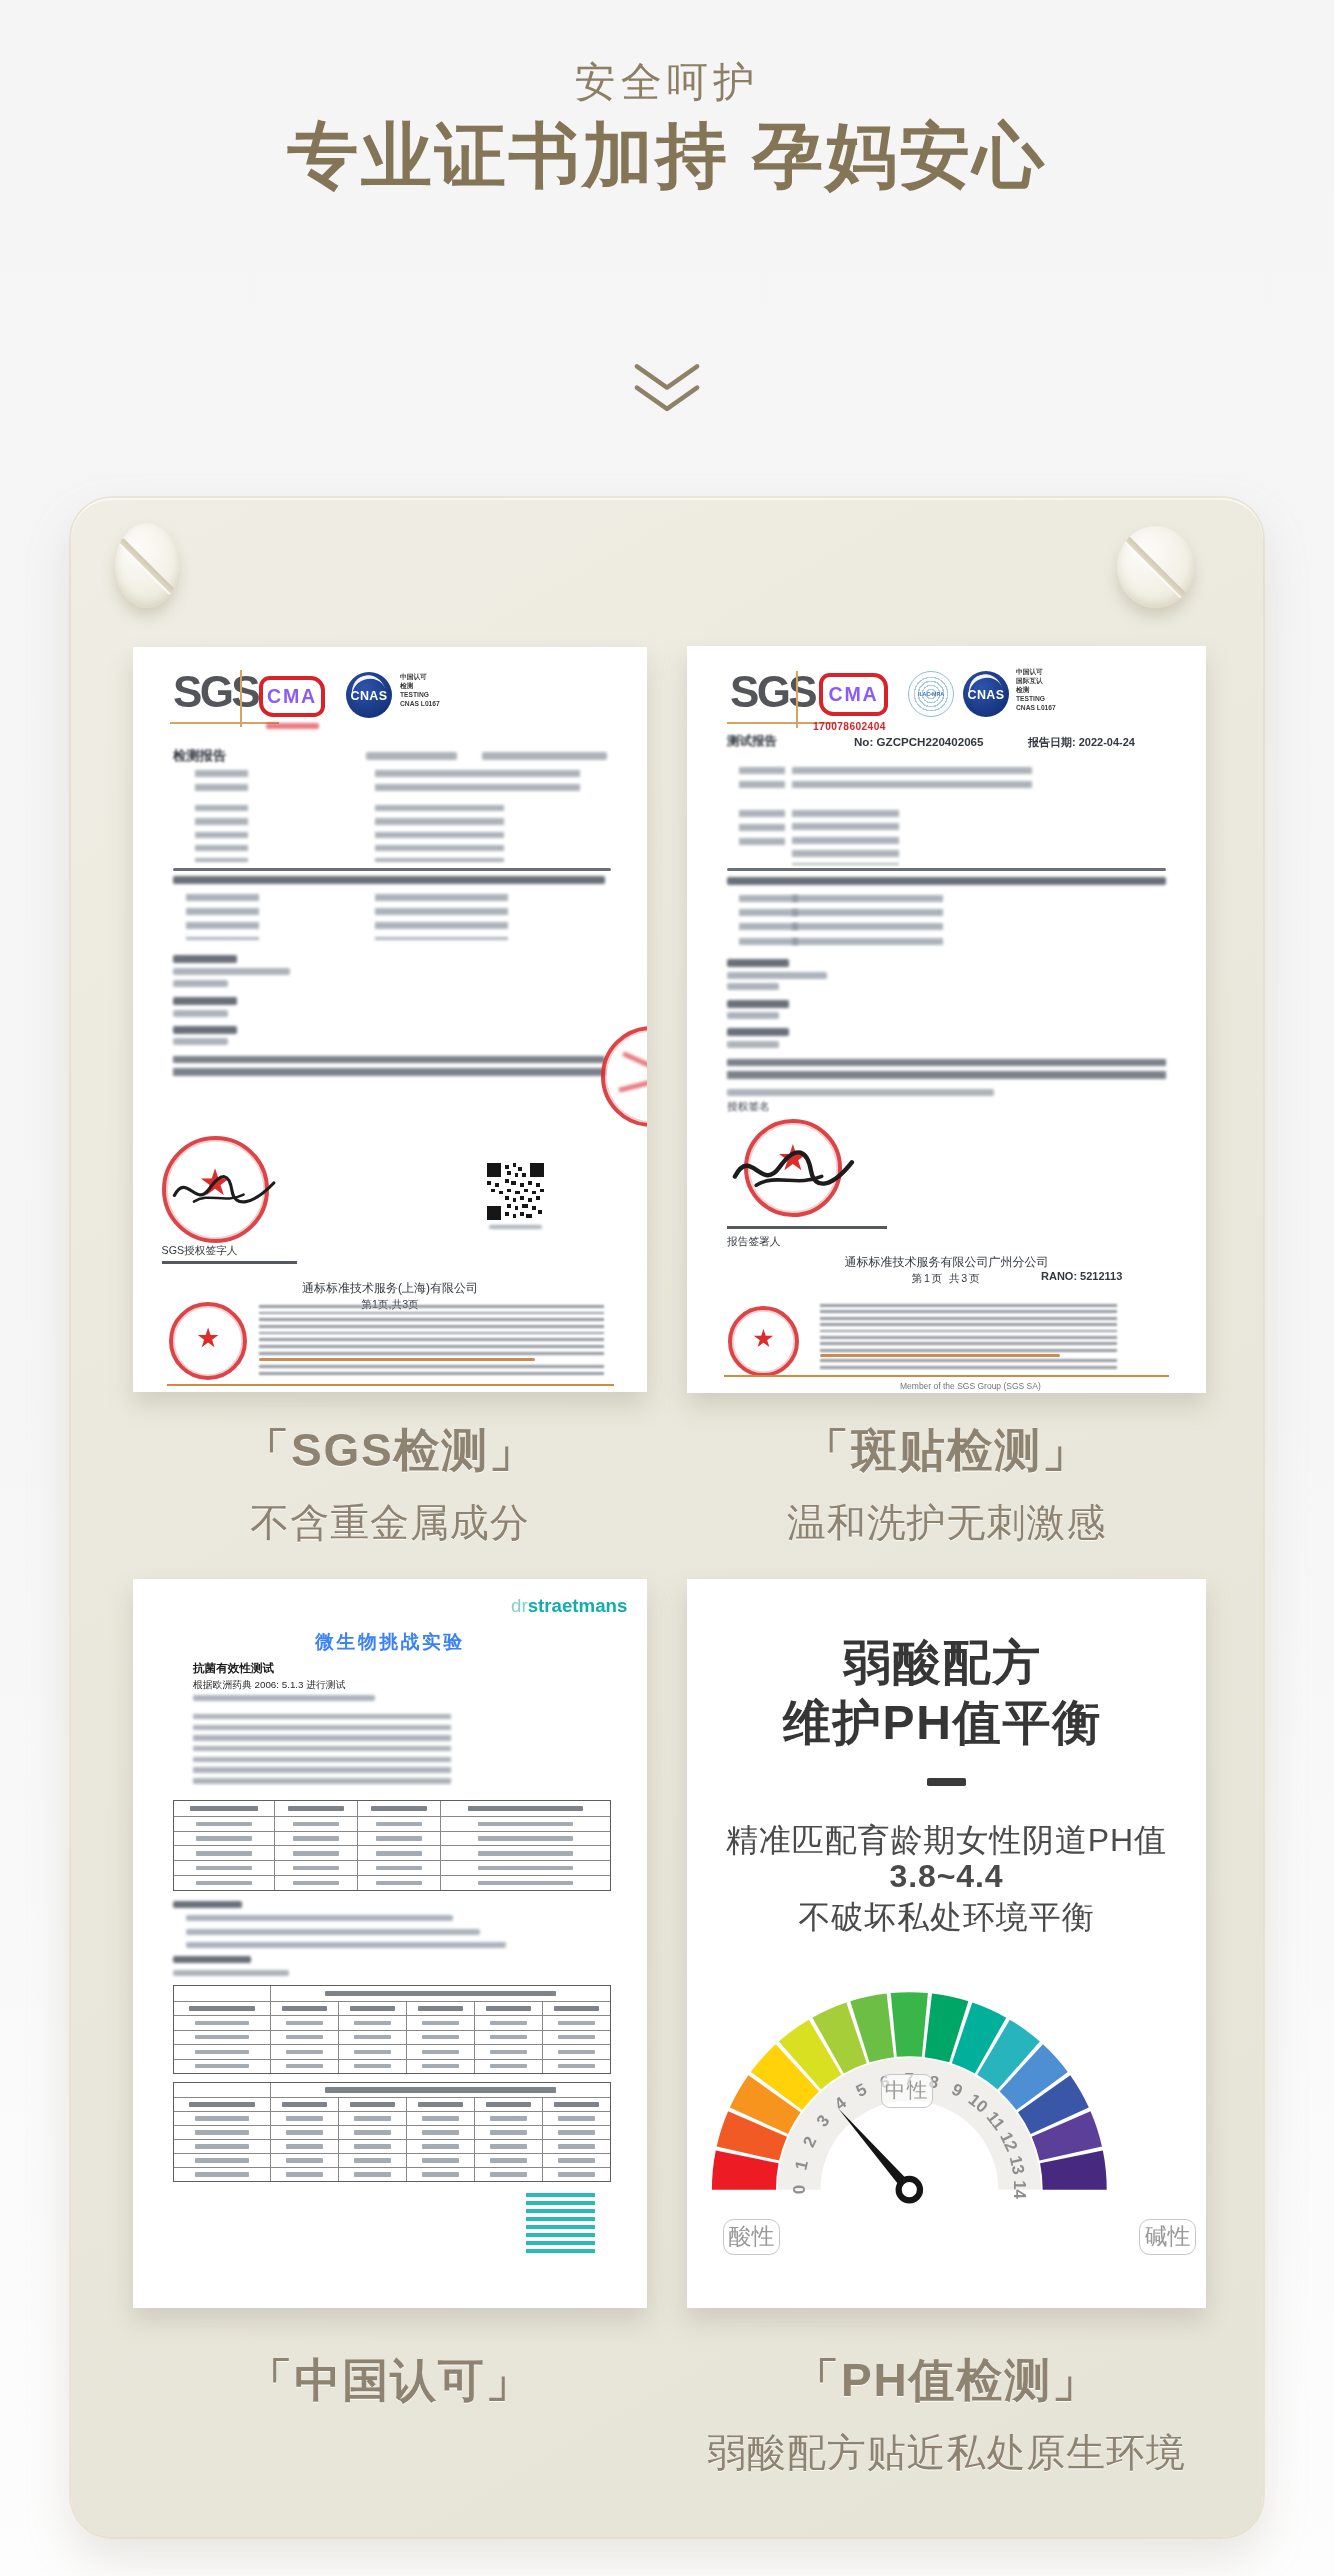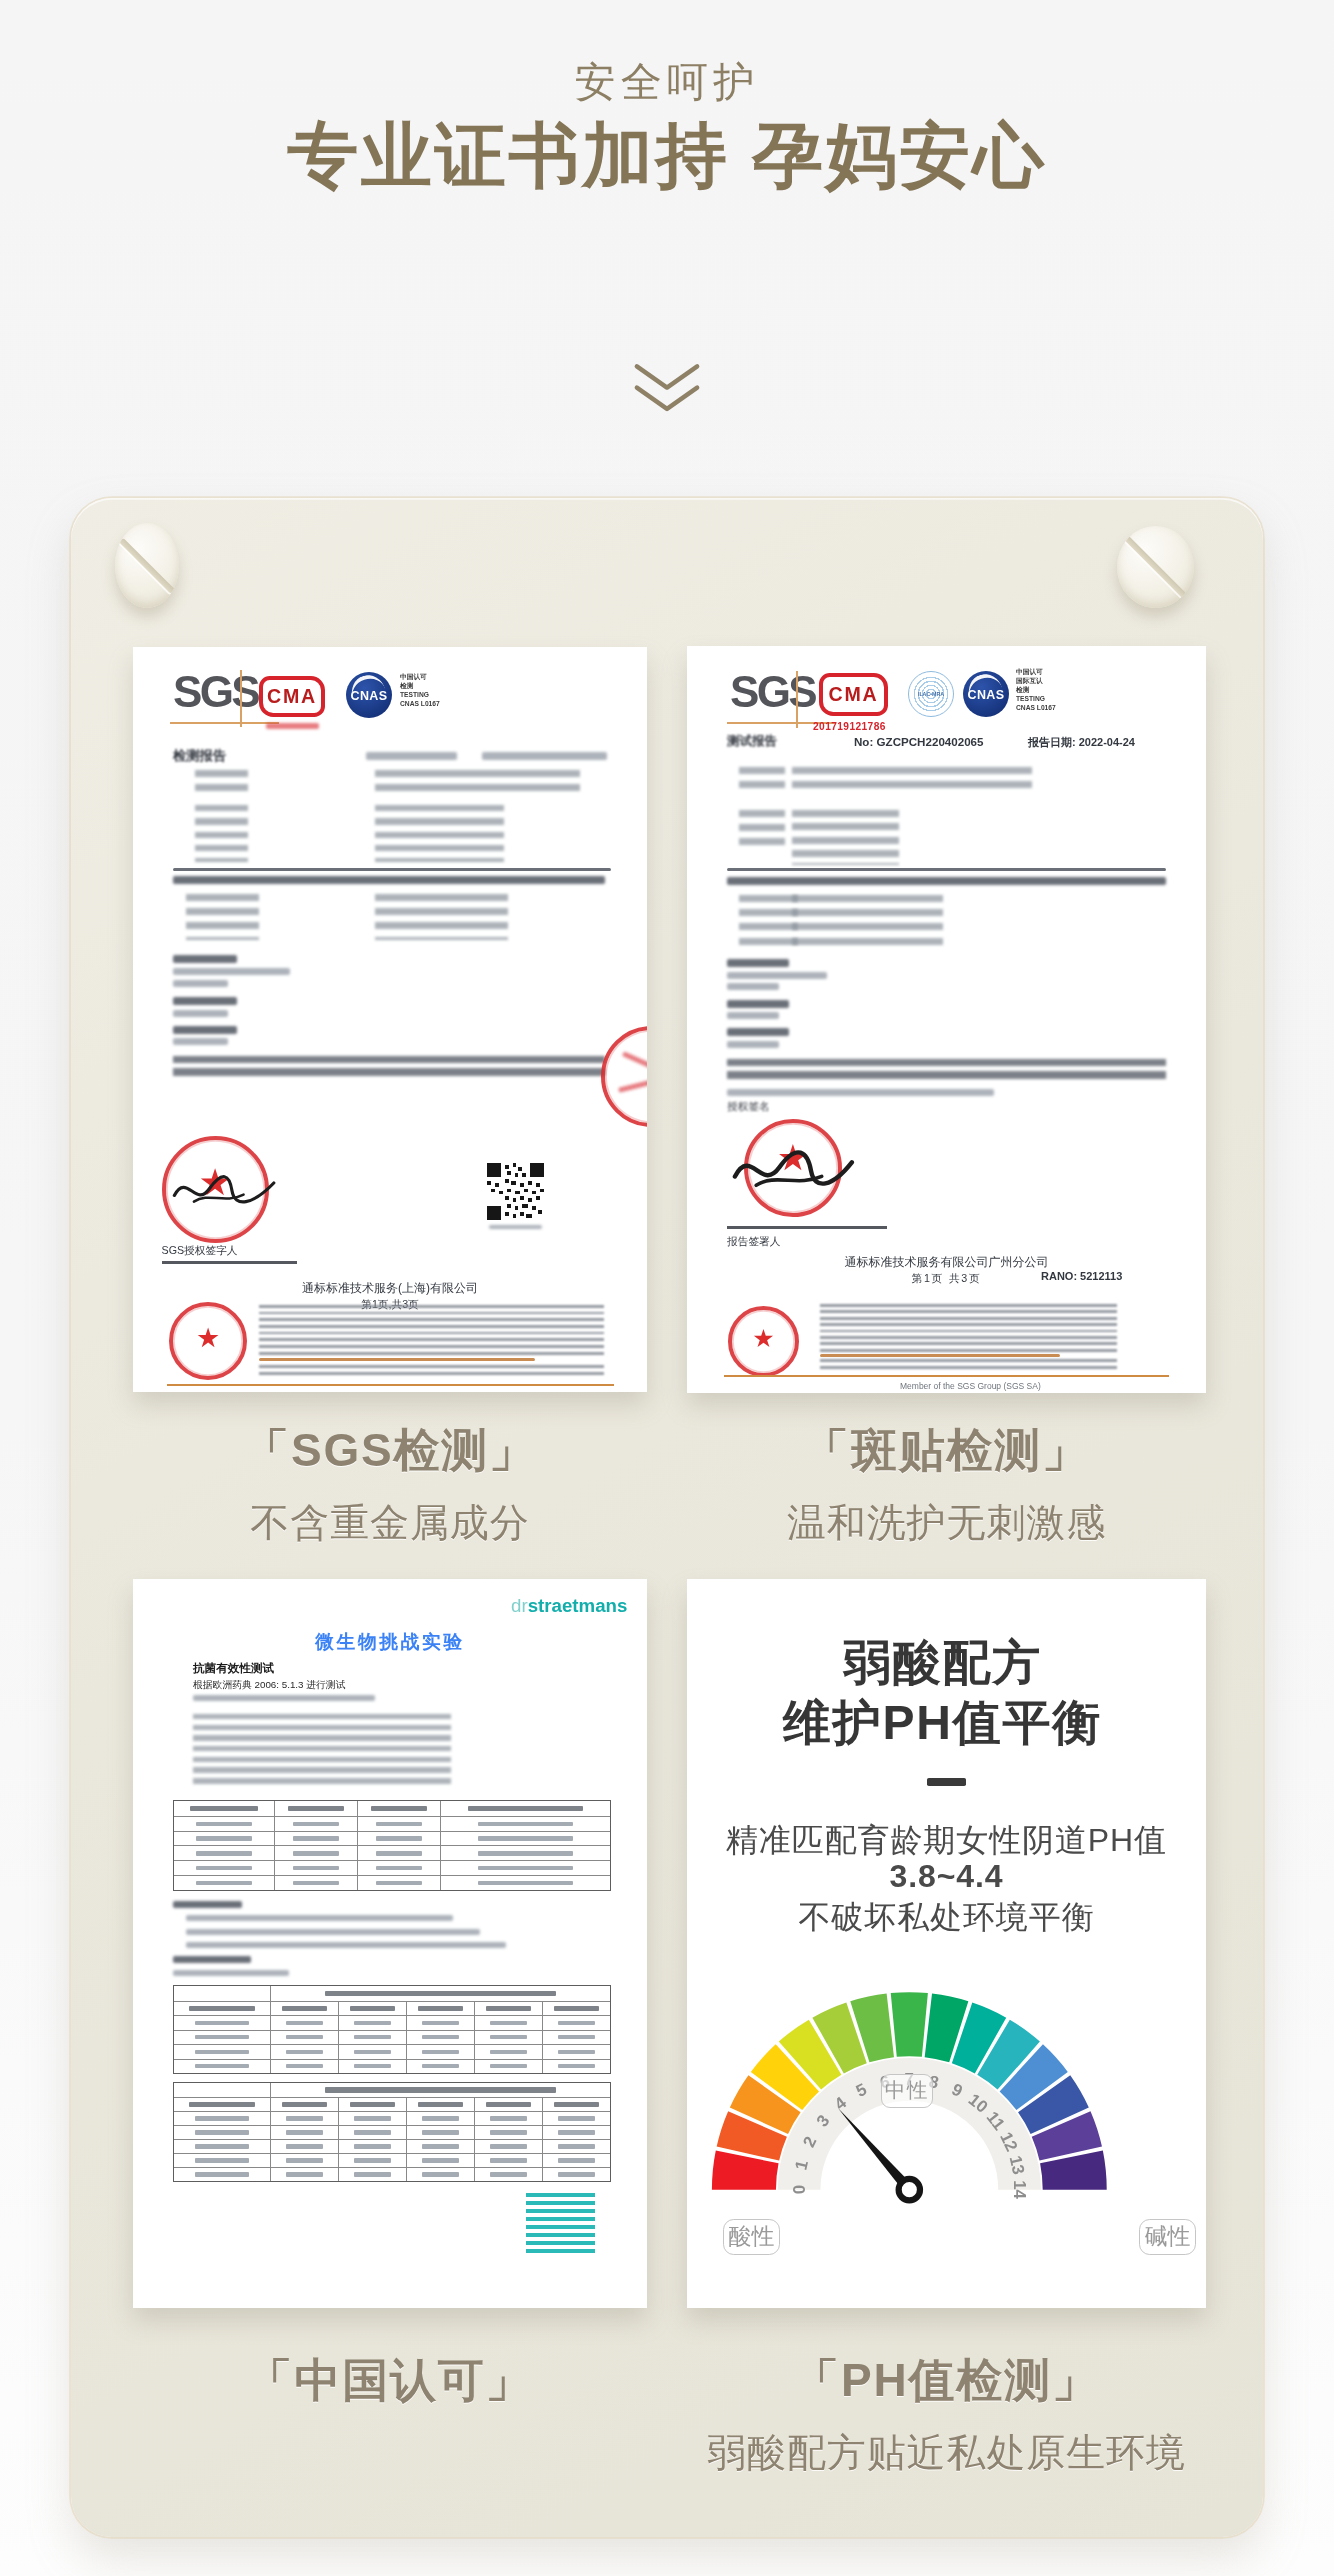--- a/index.html
+++ b/index.html
@@ -59,21 +59,21 @@
   .st.fine { filter:blur(0.9px); opacity:.8; }
   .st.teal { --c:#16b3b1; opacity:.9; filter:blur(0.7px); }
   .soft  { filter:blur(1px); }
   .soft2 { filter:blur(0.5px); }
   .soft3 { filter:blur(0.3px); }
 
   
   .sgs-word { font-size:44px; font-weight:700; color:#54555b; letter-spacing:-2.7px; }
   .tanline { background:#d9a264; }
   .cma-box { border:4.4px solid #d7232b; border-radius:10.7px 14.2px; display:flex; align-items:center; justify-content:center; }
-  .cma-box span { color:#b91c1c; font-weight:700; letter-spacing:1.8px; font-size:19.6px; }
+  .cma-box span { color:#8b5cf6; font-weight:700; letter-spacing:1.8px; font-size:19.6px; }
   .cma-num { color:#d7232b; font-weight:700; font-size:10.2px; letter-spacing:0.4px; }
   .cnas { border-radius:50%; background:radial-gradient(circle at 40% 35%, #2d54ab, #16337c 75%); }
   .cnas::before { content:''; position:absolute; left:6.2px; top:2.7px; width:34px; height:34px; border-radius:50%;
                   border-top:4.4px solid rgba(255,255,255,.95); transform:rotate(-18deg); }
   .cnas i { position:absolute; left:0; right:0; top:17px; text-align:center; font-style:normal;
             color:#fff; font-weight:700; font-size:12.5px; letter-spacing:0.4px; }
   .ilac { border-radius:50%; background:#fff; border:1.8px solid #8fbbdf; }
   .ilac::before { content:''; position:absolute; inset:3.6px; border-radius:50%;
                   background:repeating-radial-gradient(circle at 50% 50%, #a9cde9 0 1.3px, #fff 1.3px 4px); }
   .ilac i { position:absolute; left:0; right:0; top:18.7px; text-align:center; font-style:normal;
@@ -237,21 +237,21 @@
     <div class="a" style="left:34px;top:737px;width:447px;height:1.8px;background:#d08b43;"></div>
   </div>
 
   <div class="a panel p2">
     <div class="a sgs-word" style="left:43px;top:21.3px;">SGS</div>
     <div class="a tanline" style="left:40px;top:76px;width:109px;height:2.2px;"></div>
     <div class="a tanline" style="left:109px;top:25px;width:2.2px;height:57px;"></div>
     <div class="a cma-box" style="left:132px;top:27px;width:69px;height:43px;">
         <span>CMA</span>
       </div>
-    <div class="a cma-num" style="left:126px;top:75px;">201719121786</div>
+    <div class="a cma-num" style="left:126px;top:75px;">170078602404</div>
     <div class="a ilac" style="left:221px;top:25px;width:46px;height:46px;">
         <i>ILAC-MRA</i>
       </div>
     <div class="a cnas" style="left:276px;top:25px;width:46px;height:46px;">
         <i>CNAS</i>
       </div>
     <div class="a accred soft3" style="left:329px;top:21.3px;width:75px;">
       <div>中国认可</div>
       <div>国际互认</div>
       <div>检测</div>

